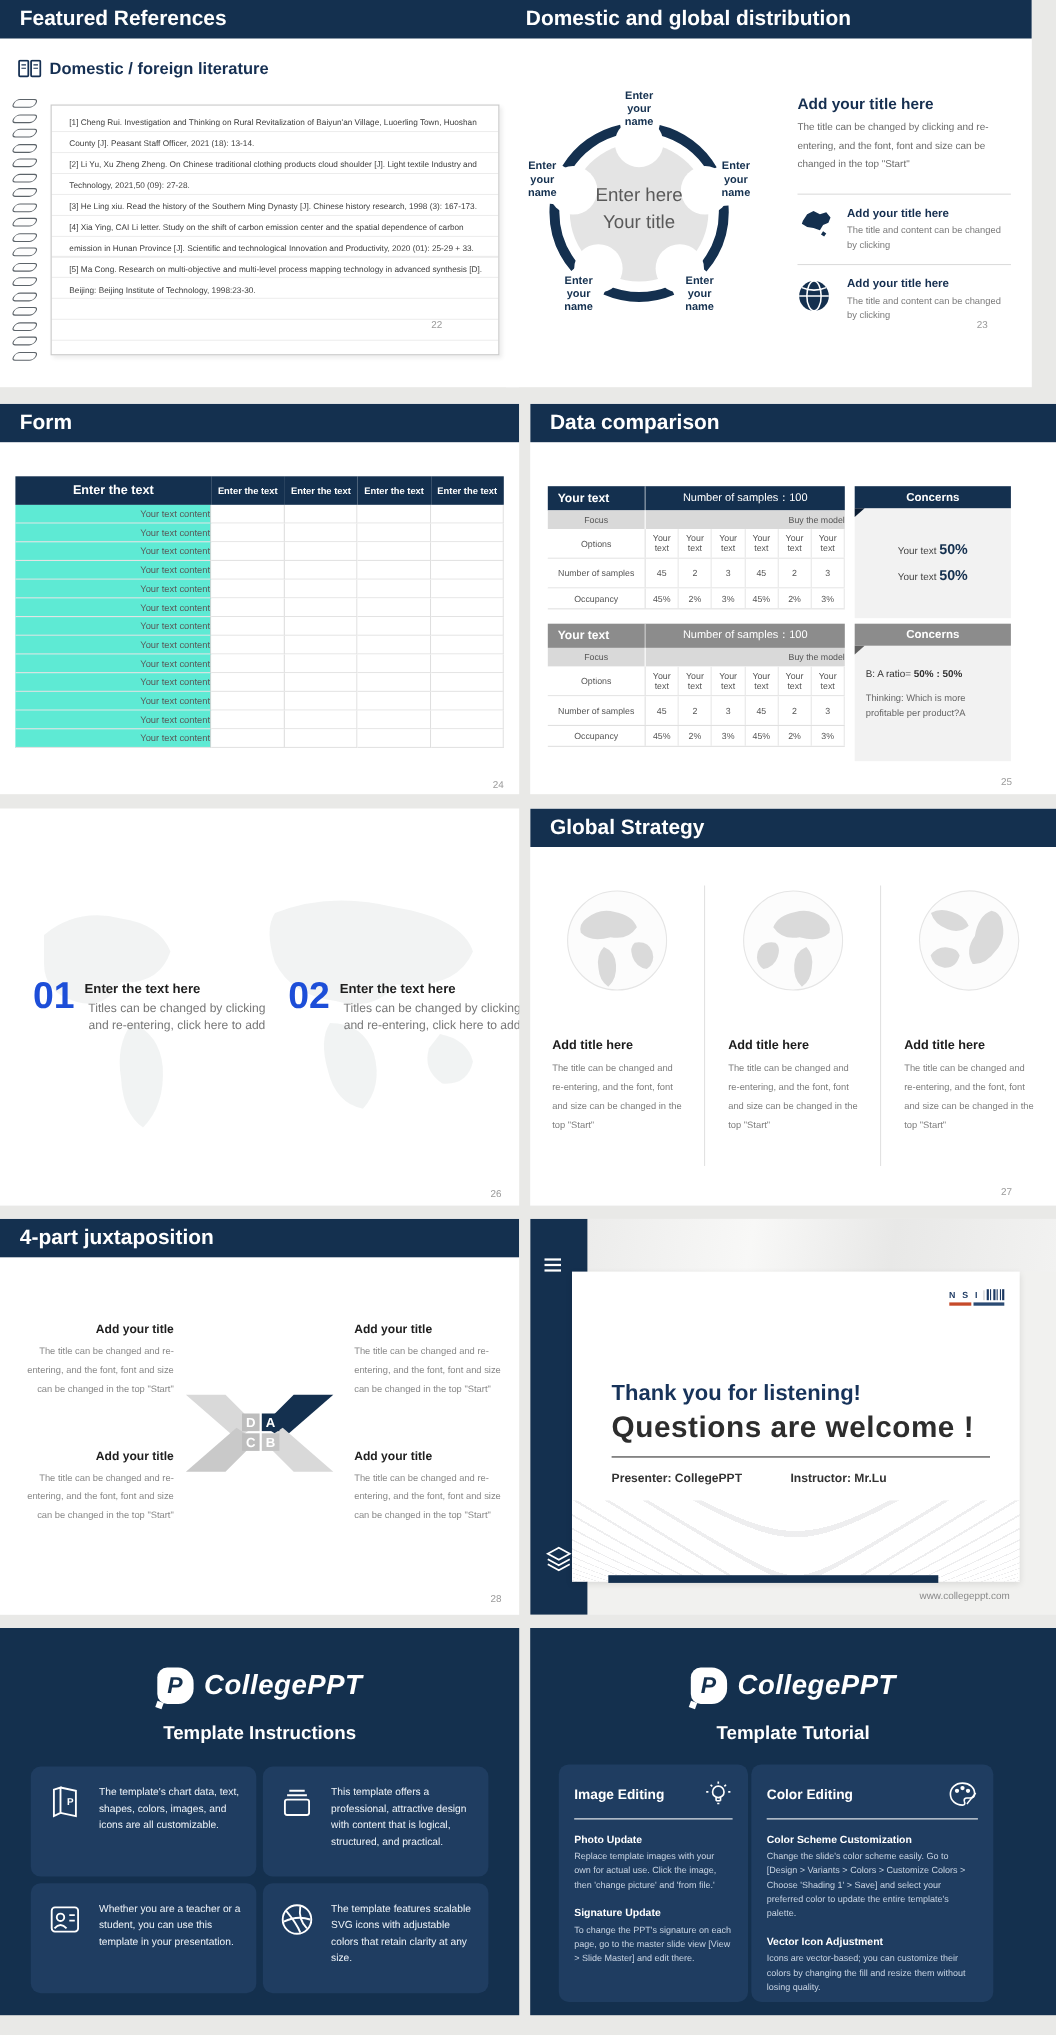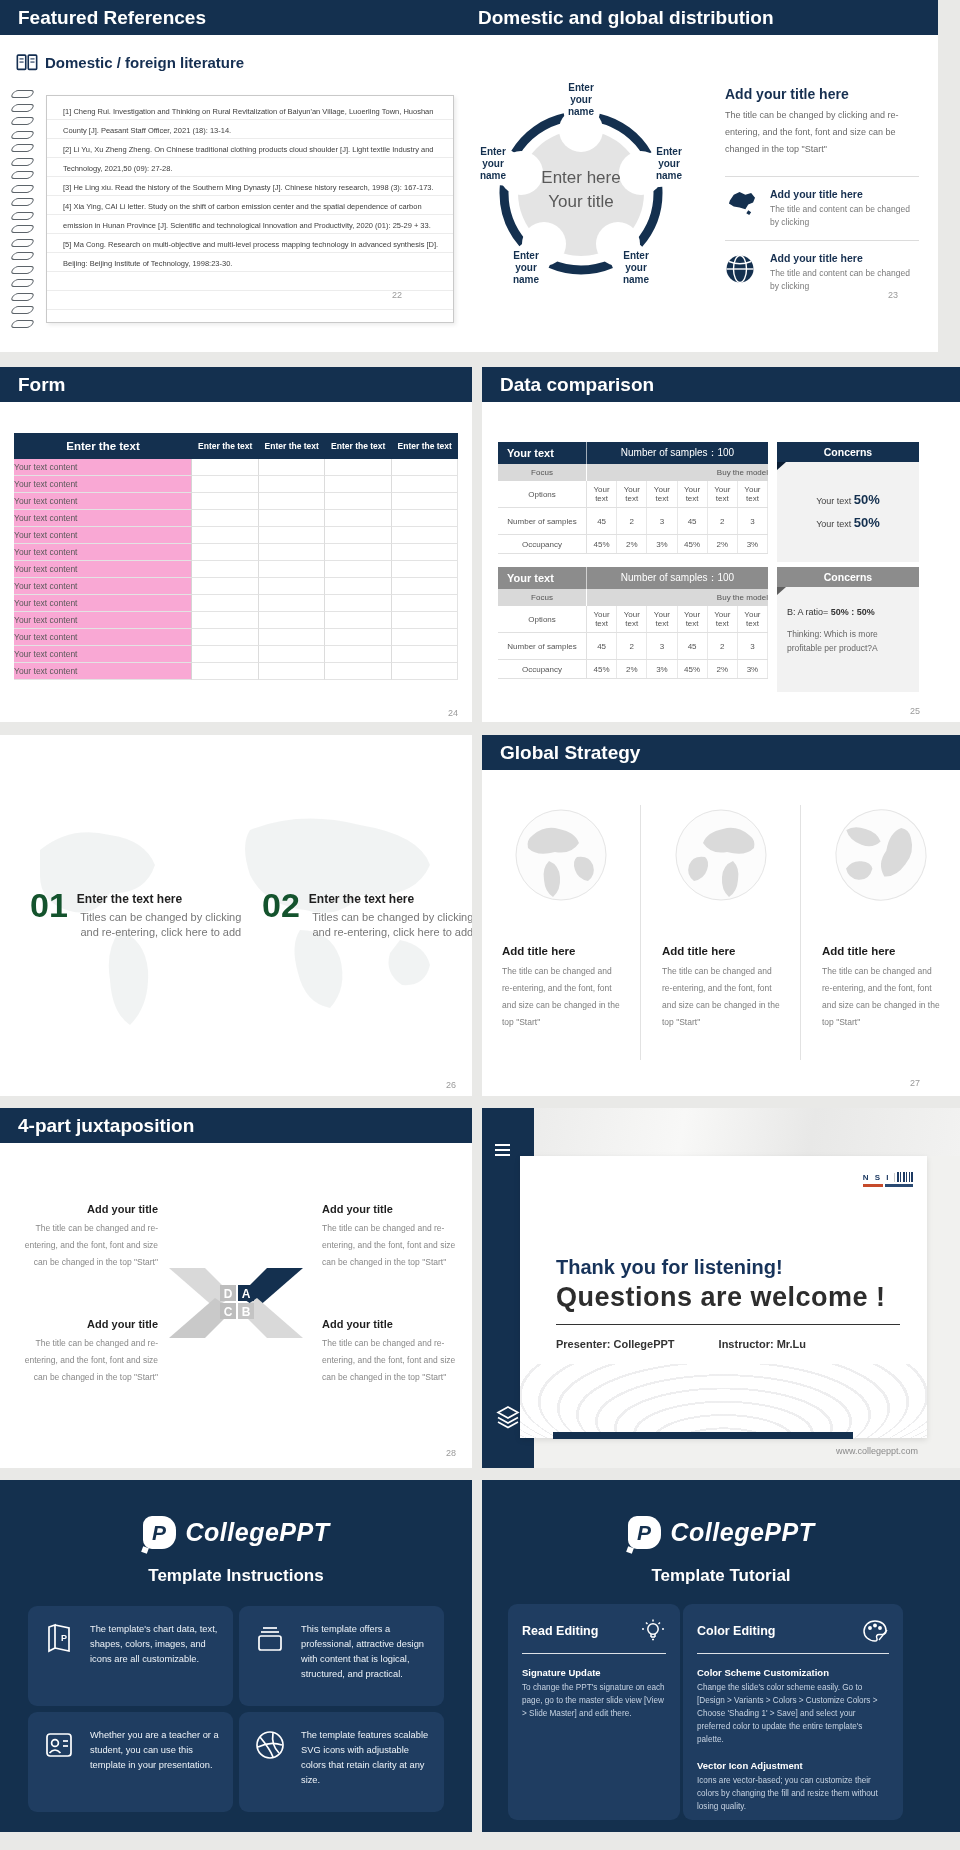--- a/index.html
+++ b/index.html
@@ -44,21 +44,21 @@
   .ri-title{font-size:10.5px;font-weight:bold;color:#162f50;}
   .ri-body{font-size:8.5px;color:#7a7a7a;line-height:13px;margin-top:3px;}
 
   
   .form-table{position:absolute;left:14px;top:66px;width:444px;}
   .fh-row,.f-row{display:flex;}
   .fh-cell{background:#14304f;color:#fff;font-weight:bold;font-size:8.5px;height:26px;line-height:26px;
            text-align:center;flex:0 0 66.5px;box-sizing:border-box;}
   .fh-cell.first{flex:0 0 178px;font-size:11.5px;}
   .f-cell{height:17px;flex:0 0 66.5px;box-sizing:border-box;border-right:1px solid #dcdcdc;border-bottom:1px solid #e3e3e3;background:#fff;}
-  .f-cell.first{flex:0 0 178px;background:#f9a8d4;color:#595959;font-size:8.5px;line-height:17px;text-align:left;border-right:1px solid #d4d4d4;}
+  .f-cell.first{flex:0 0 178px;background:#5eead4;color:#595959;font-size:8.5px;line-height:17px;text-align:right;border-right:1px solid #d4d4d4;}
   .f-row .f-cell:last-child{border-right:1px solid #e3e3e3;}
 
   
   .cmp{position:absolute;left:16px;width:270px;}
   .cmp .hdr{display:flex;height:22px;color:#fff;}
   .cmp .hdr .h1{flex:0 0 88px;font-size:11px;font-weight:bold;line-height:22px;padding-left:9px;box-sizing:border-box;}
   .cmp .hdr .h2{flex:1;font-size:10px;line-height:22px;text-align:center;border-left:1px solid rgba(255,255,255,.6);}
   .cmp.navy .hdr{background:#14304f;} .cmp.gray .hdr{background:#8c8c8c;}
   .c-sub{display:flex;height:17px;background:#d9d9d9;color:#555;font-size:8px;}
   .c-sub .h1{flex:0 0 88px;text-align:center;line-height:17px;}
@@ -75,21 +75,21 @@
   .callout.gray .ch::after{border-color:#5f5f5f transparent transparent transparent;}
   .callout .cb{background:#f2f2f2;padding:14px 10px;box-sizing:border-box;}
   .co-line{font-size:9px;color:#444;text-align:center;margin:8px 0;}
   .co-line b{font-size:13px;color:#14304f;}
   .co2-line1{font-size:9px;color:#333;margin:6px 0 10px;}
   .co2-line2{font-size:8.5px;color:#666;line-height:14px;}
 
   
   .map-bg{position:absolute;left:0;top:55px;width:472px;height:280px;opacity:.55;}
   .gb-item{position:absolute;top:152px;display:flex;gap:9px;}
-  .gb-num{font-size:34px;font-weight:bold;color:#14532d;line-height:36px;}
+  .gb-num{font-size:34px;font-weight:bold;color:#1d4ed8;line-height:36px;}
   .gb-title{font-size:12px;font-weight:bold;color:#1f1f1f;padding-top:5px;}
   .gb-body{font-size:11px;color:#777;line-height:15px;margin-top:4px;width:168px;text-align:center;}
 
   
   .gs-col{position:absolute;top:68px;width:158px;}
   .gs-div{position:absolute;top:70px;height:255px;border-left:1px solid #e2e2e2;}
   .globe{width:92px;height:92px;margin:6px auto 0;}
   .globe.v2 svg{transform:scaleX(-1);} .globe.v3 svg{transform:rotate(115deg);}
   .gs-title{font-size:11.5px;font-weight:bold;color:#1c1c1c;margin:44px 0 0 20px;}
   .gs-body{font-size:8.5px;color:#7d7d7d;line-height:17px;margin:6px 0 0 20px;width:118px;}
@@ -673,34 +673,38 @@
 
 <div class="slide" id="stut">
   <div class="brand">
     <span class="pbadge">P</span>
     <span class="bt">CollegePPT</span>
   </div>
   <div class="dk-title">Template Tutorial</div>
 
   <div class="panel p1">
     <div class="p-head">
-      <span class="p-title">Read Editing</span>
+      <span class="p-title">Image Editing</span>
       <span>
         <svg width="26" height="26" viewBox="0 0 26 26" fill="none" stroke="#fff" stroke-width="1.5">
             <circle cx="13" cy="11" r="5.2"></circle>
             <path d="M11,16 L11,19 M15,16 L15,19 M11,19 L15,19 M12,21.5 L14,21.5"></path>
             <line x1="13" y1="1.5" x2="13" y2="3.5"></line>
             <line x1="4" y1="11" x2="2" y2="11"></line>
             <line x1="24" y1="11" x2="22" y2="11"></line>
             <line x1="6" y1="4.5" x2="7.5" y2="6"></line>
             <line x1="20" y1="4.5" x2="18.5" y2="6"></line>
           </svg>
       </span>
     </div>
     <div class="p-rule"></div>
+    <div class="p-sec">
+      <div class="sh">Photo Update</div>
+      <div class="sb">Replace template images with your own for actual use. Click the image, then 'change picture' and 'from file.'</div>
+    </div>
     <div class="p-sec">
       <div class="sh">Signature Update</div>
       <div class="sb">To change the PPT's signature on each page, go to the master slide view [View &gt; Slide Master] and edit there.</div>
     </div>
   </div>
 
   <div class="panel p2">
     <div class="p-head">
       <span class="p-title">Color Editing</span>
       <span>

